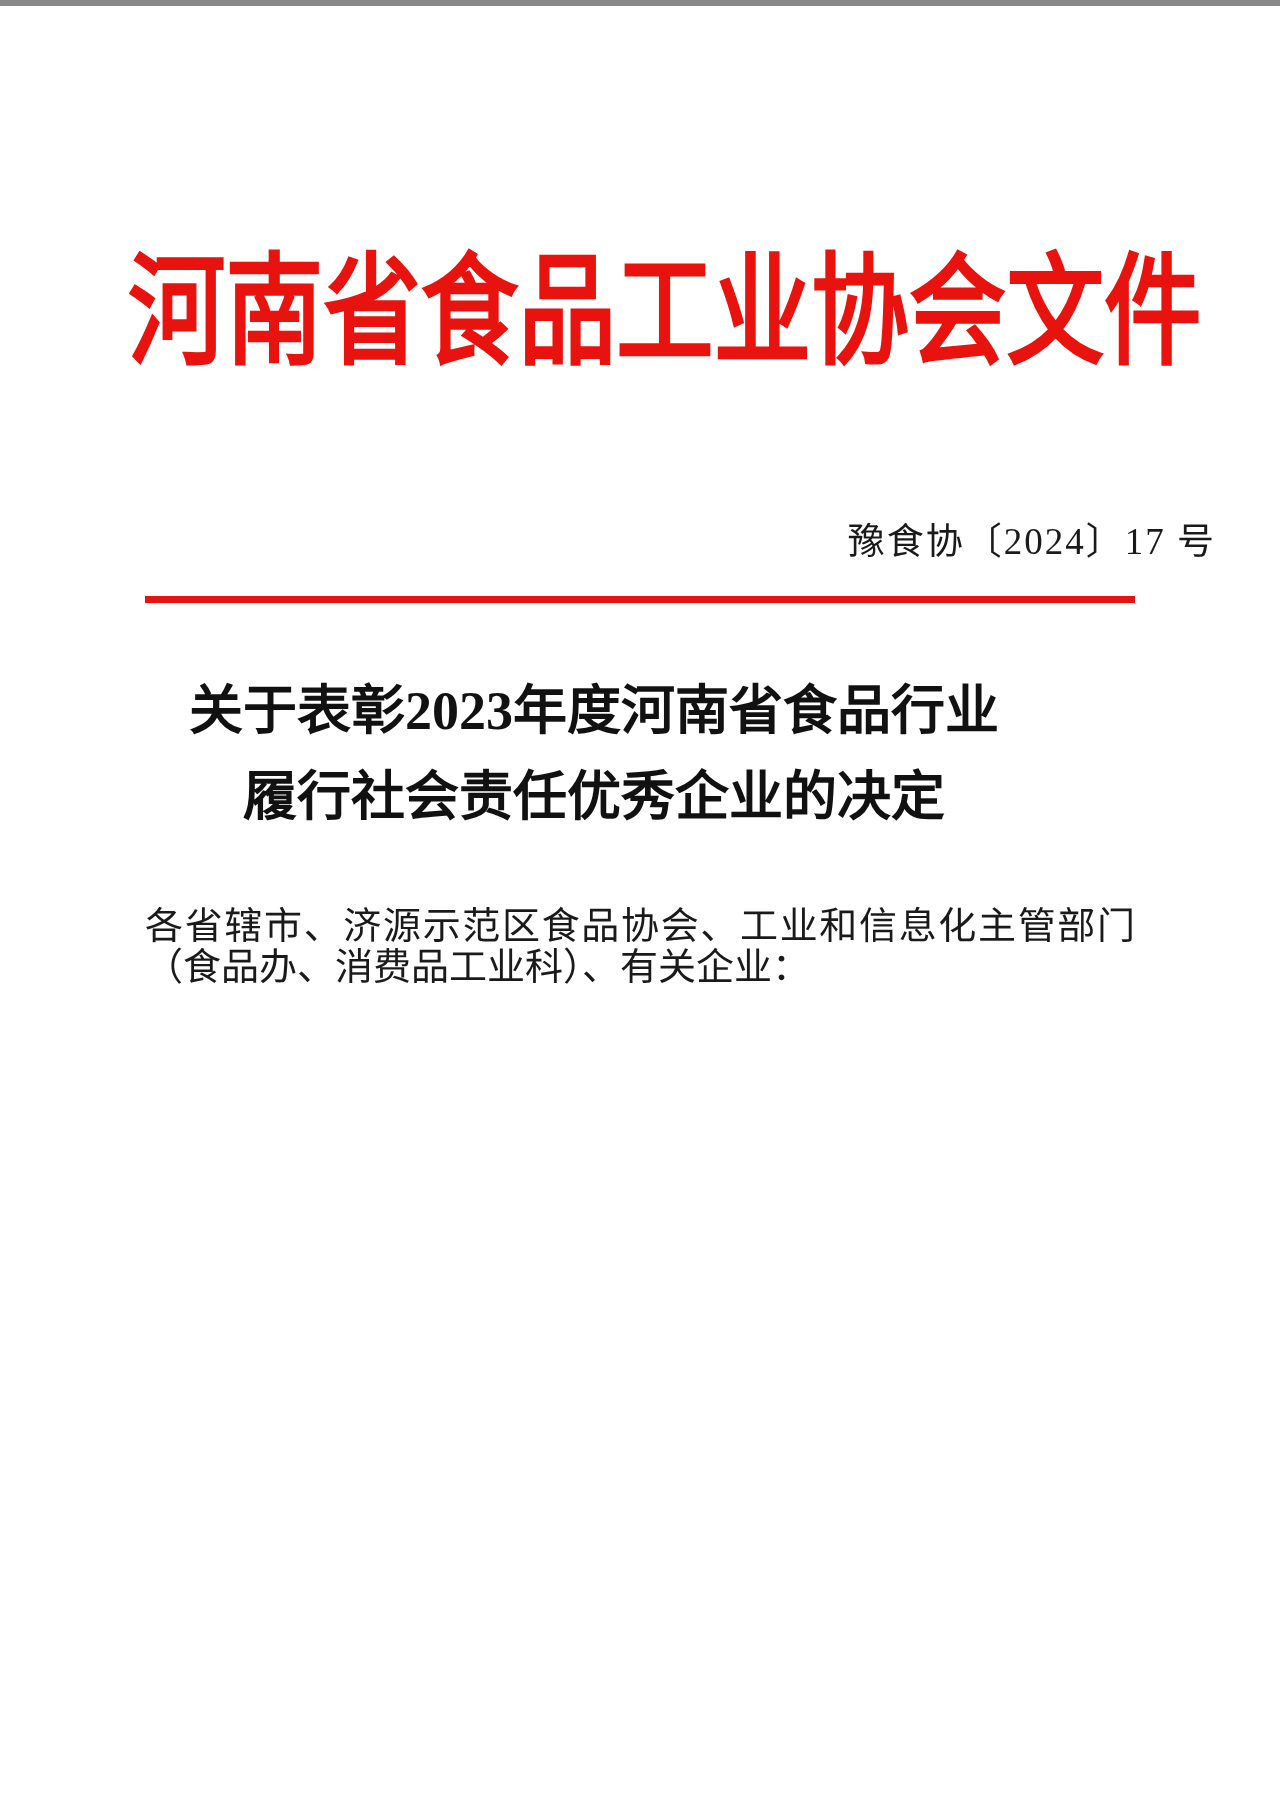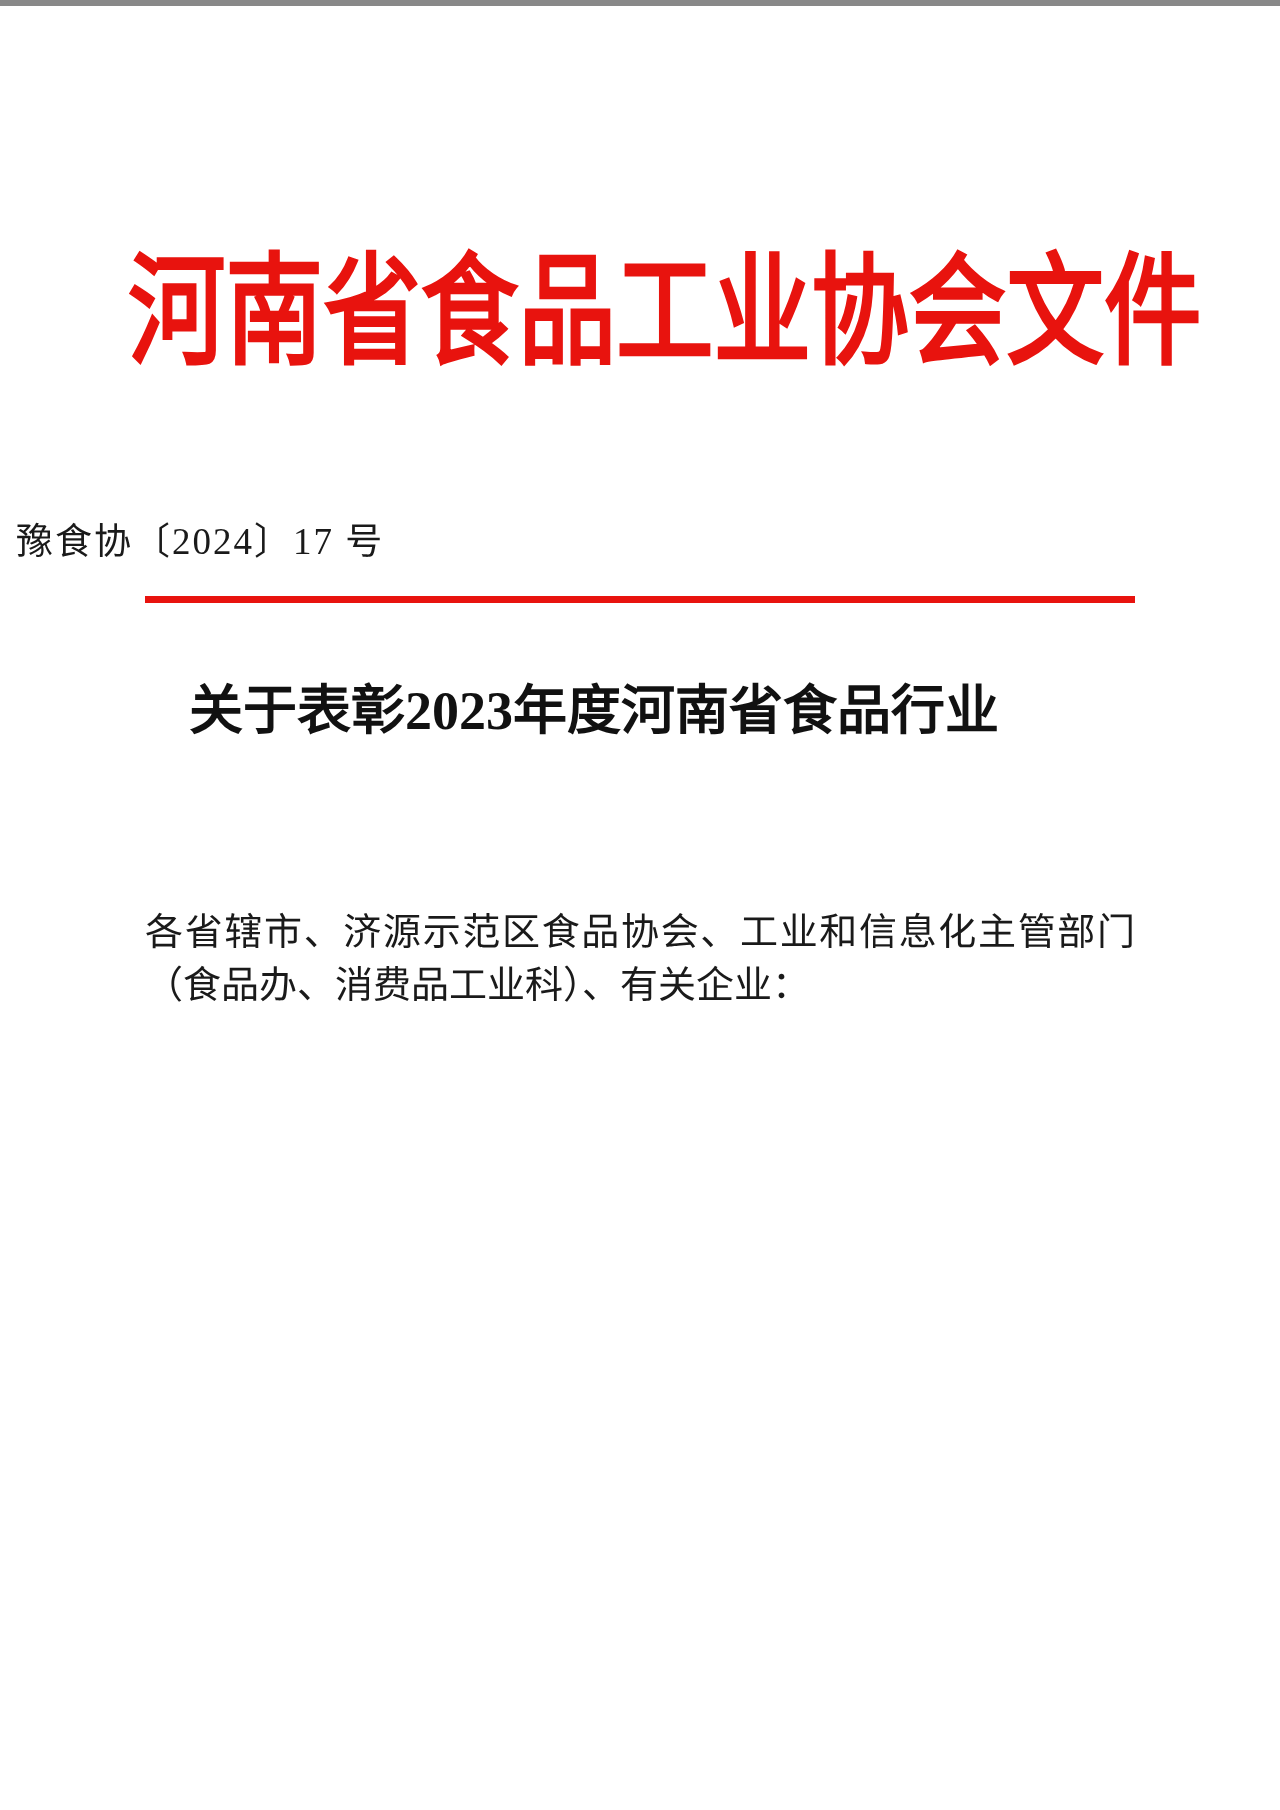--- a/index.html
+++ b/index.html
@@ -26,23 +26,23 @@
     line-height: 150px;
     color: var(--red);
     white-space: nowrap;
     transform: scaleX(0.8);
     transform-origin: 50% 50%;
   }
   
   .doc-number {
     position: absolute;
     top: 506px;
-    left: 16px;
+    left: 8px;
     width: 1208px;
-    text-align: left;
+    text-align: right;
     font-size: 37px;
     line-height: 60px;
     letter-spacing: 2px;
   }
   
   .red-line {
     position: absolute;
     top: 590px;
     left: 145px;
     width: 990px;
@@ -63,39 +63,40 @@
     color: #111;
   }
   .doc-title .title-line { display: block; }
   
   .body-text {
     position: absolute;
     top: 900px;
     left: 145px;
     width: 990px;
     font-size: 38px;
-    line-height: 53px;
+    line-height: 41px;
     text-align: justify;
     text-justify: inter-ideograph;
   }
   .body-text p { margin: 0; padding: 0; }
   .para-indent { text-indent: 2em; }
 </style>
 </head>
 <body>
 
 <div class="page">
 
   <div class="org-title">河南省食品工业协会文件</div>
 
   <div class="doc-number">豫食协〔2024〕17 号</div>
 
   <div class="red-line"></div>
 
   <h1 class="doc-title">
     <span class="title-line">关于表彰2023年度河南省食品行业</span>
+    <span class="title-line">履行社会责任优秀企业的决定</span>
   </h1>
 
   <div class="body-text">
     <p class="salutation">各省辖市、济源示范区食品协会、工业和信息化主管部门（食品办、消费品工业科）、有关企业：</p>
   </div>
 
 </div>
 
 </body></html>

